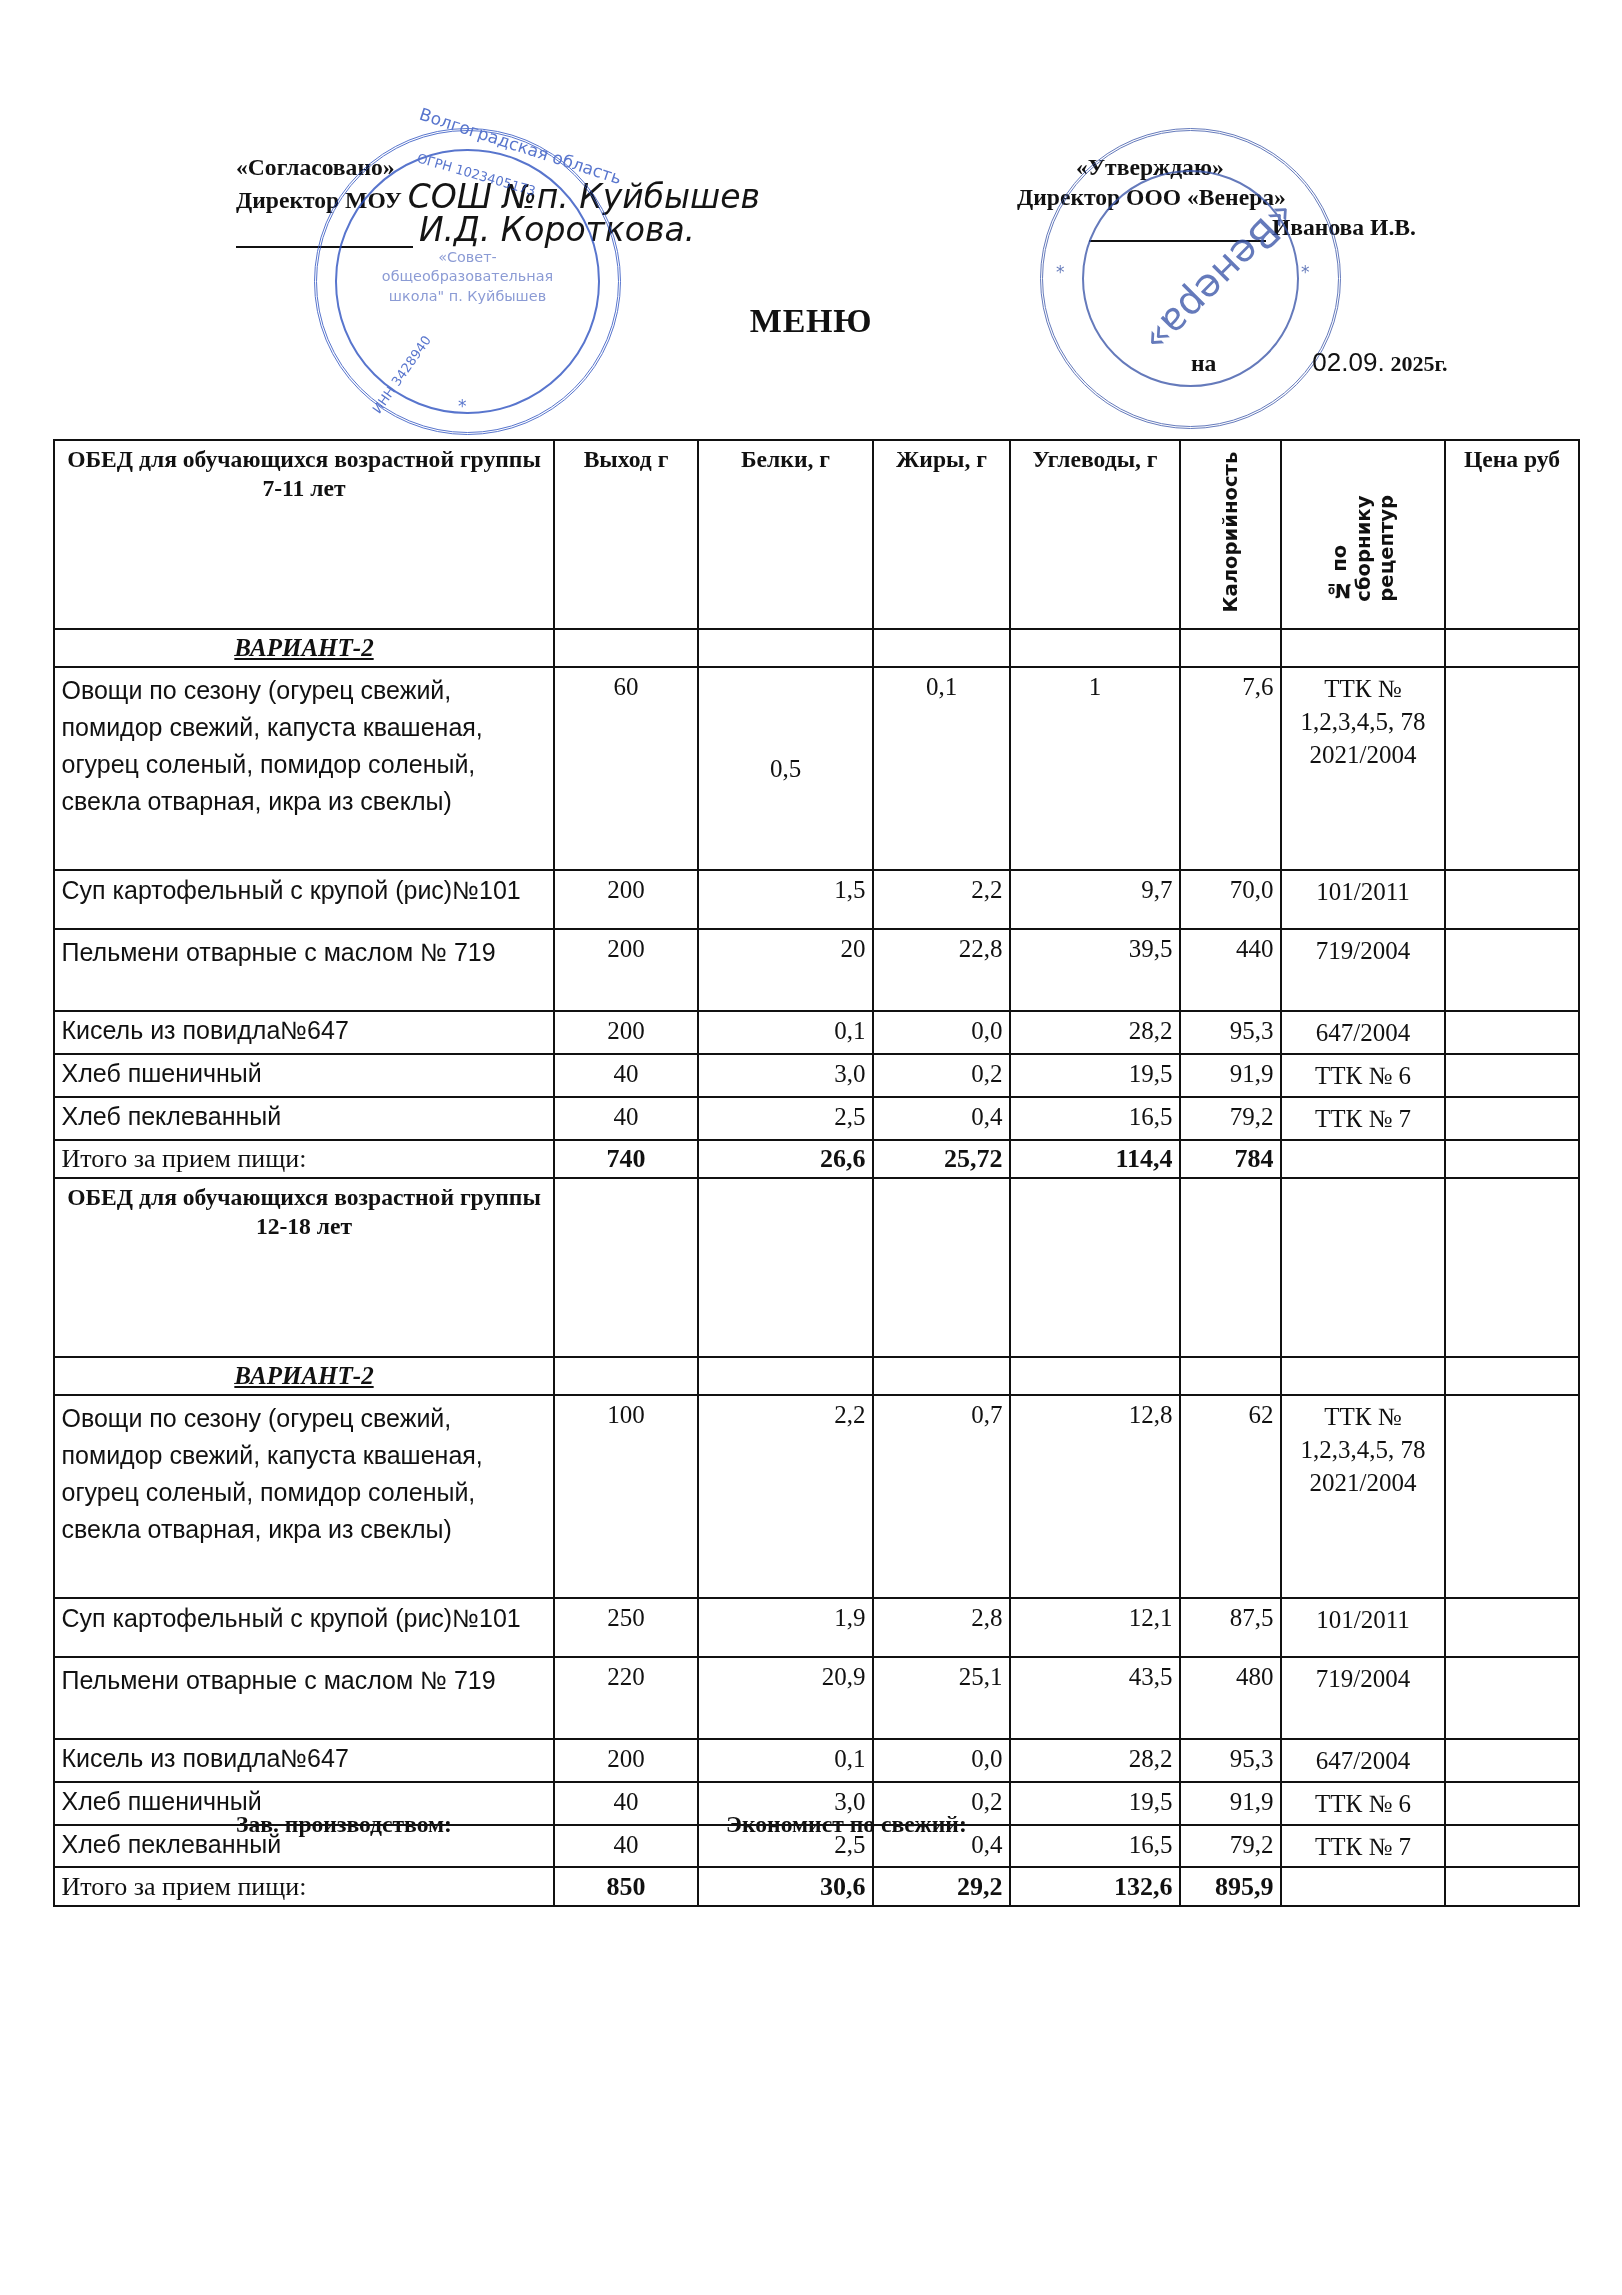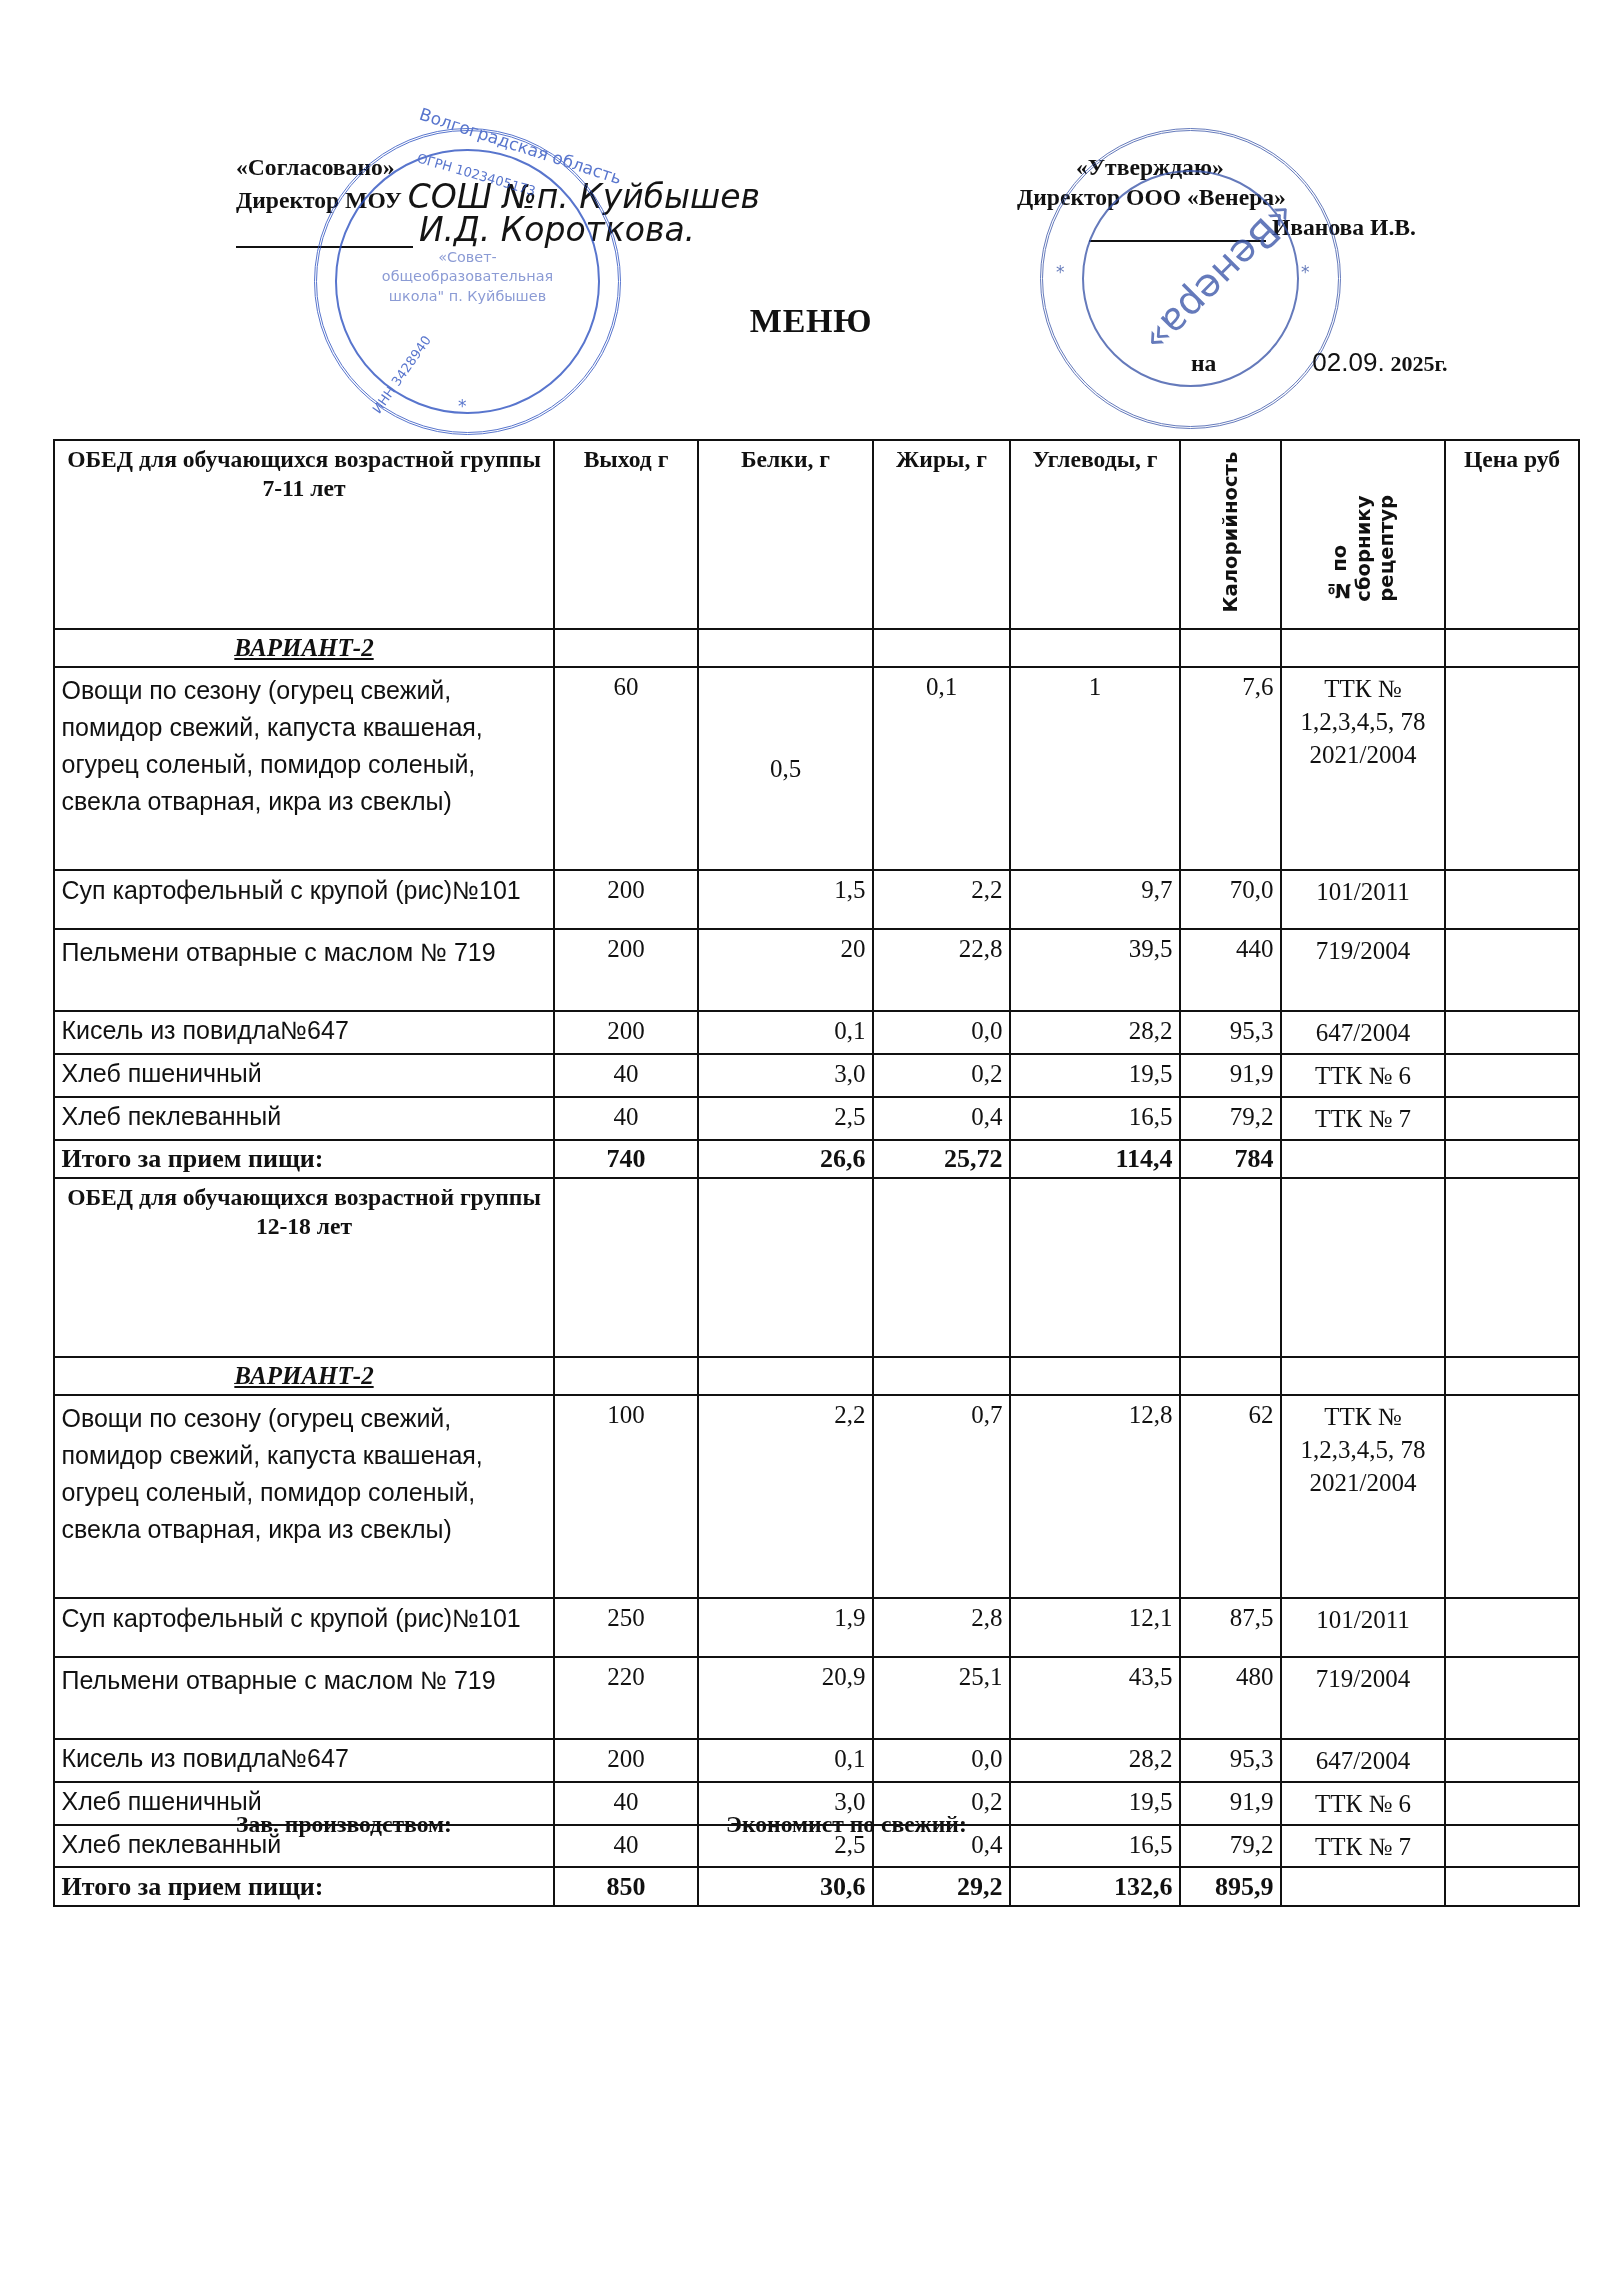--- a/index.html
+++ b/index.html
@@ -31,21 +31,21 @@
   table.menu th { font-weight: bold; font-size: 23.6px; text-align: center; line-height: 29px; }
   th.section-title { vertical-align: middle; font-size: 25px; }
   th.vert { vertical-align: bottom; padding: 0; height: 157px; }
   th.vert .rot { writing-mode: vertical-rl; transform: rotate(180deg); display: inline-block; text-align: left; font-family: "DejaVu Sans", sans-serif; font-size: 19.6px; line-height: 23.6px; padding: 5.2px 0 6.5px 0; }
   td.variant { font-style: italic; font-weight: bold; font-size: 25px; text-align: center; height: 37px; text-decoration: underline; }
   td.name { font-family: "Liberation Sans", sans-serif; font-size: 25px; line-height: 37px; }
   td.num { text-align: right; font-size: 25px; line-height: 29px; }
   td.num.center { text-align: center; }
   td.code { text-align: center; font-size: 25px; line-height: 33px; }
   tr.total td { font-weight: bold; font-size: 26px; }
-  tr.total td.name { font-family: "Liberation Serif", serif; font-weight: bold; }
+  tr.total td.name { font-family: "Liberation Serif", serif; font-weight: normal; }
 
   .footer { position: absolute; top: 1811px; font-weight: bold; font-size: 23.6px; }
   .footer-left { left: 236px; }
   .footer-right { left: 726px; }
 </style>
 </head>
 <body>
 
 <div class="approval approval-left">
   <span class="line1">«Согласовано»</span>

